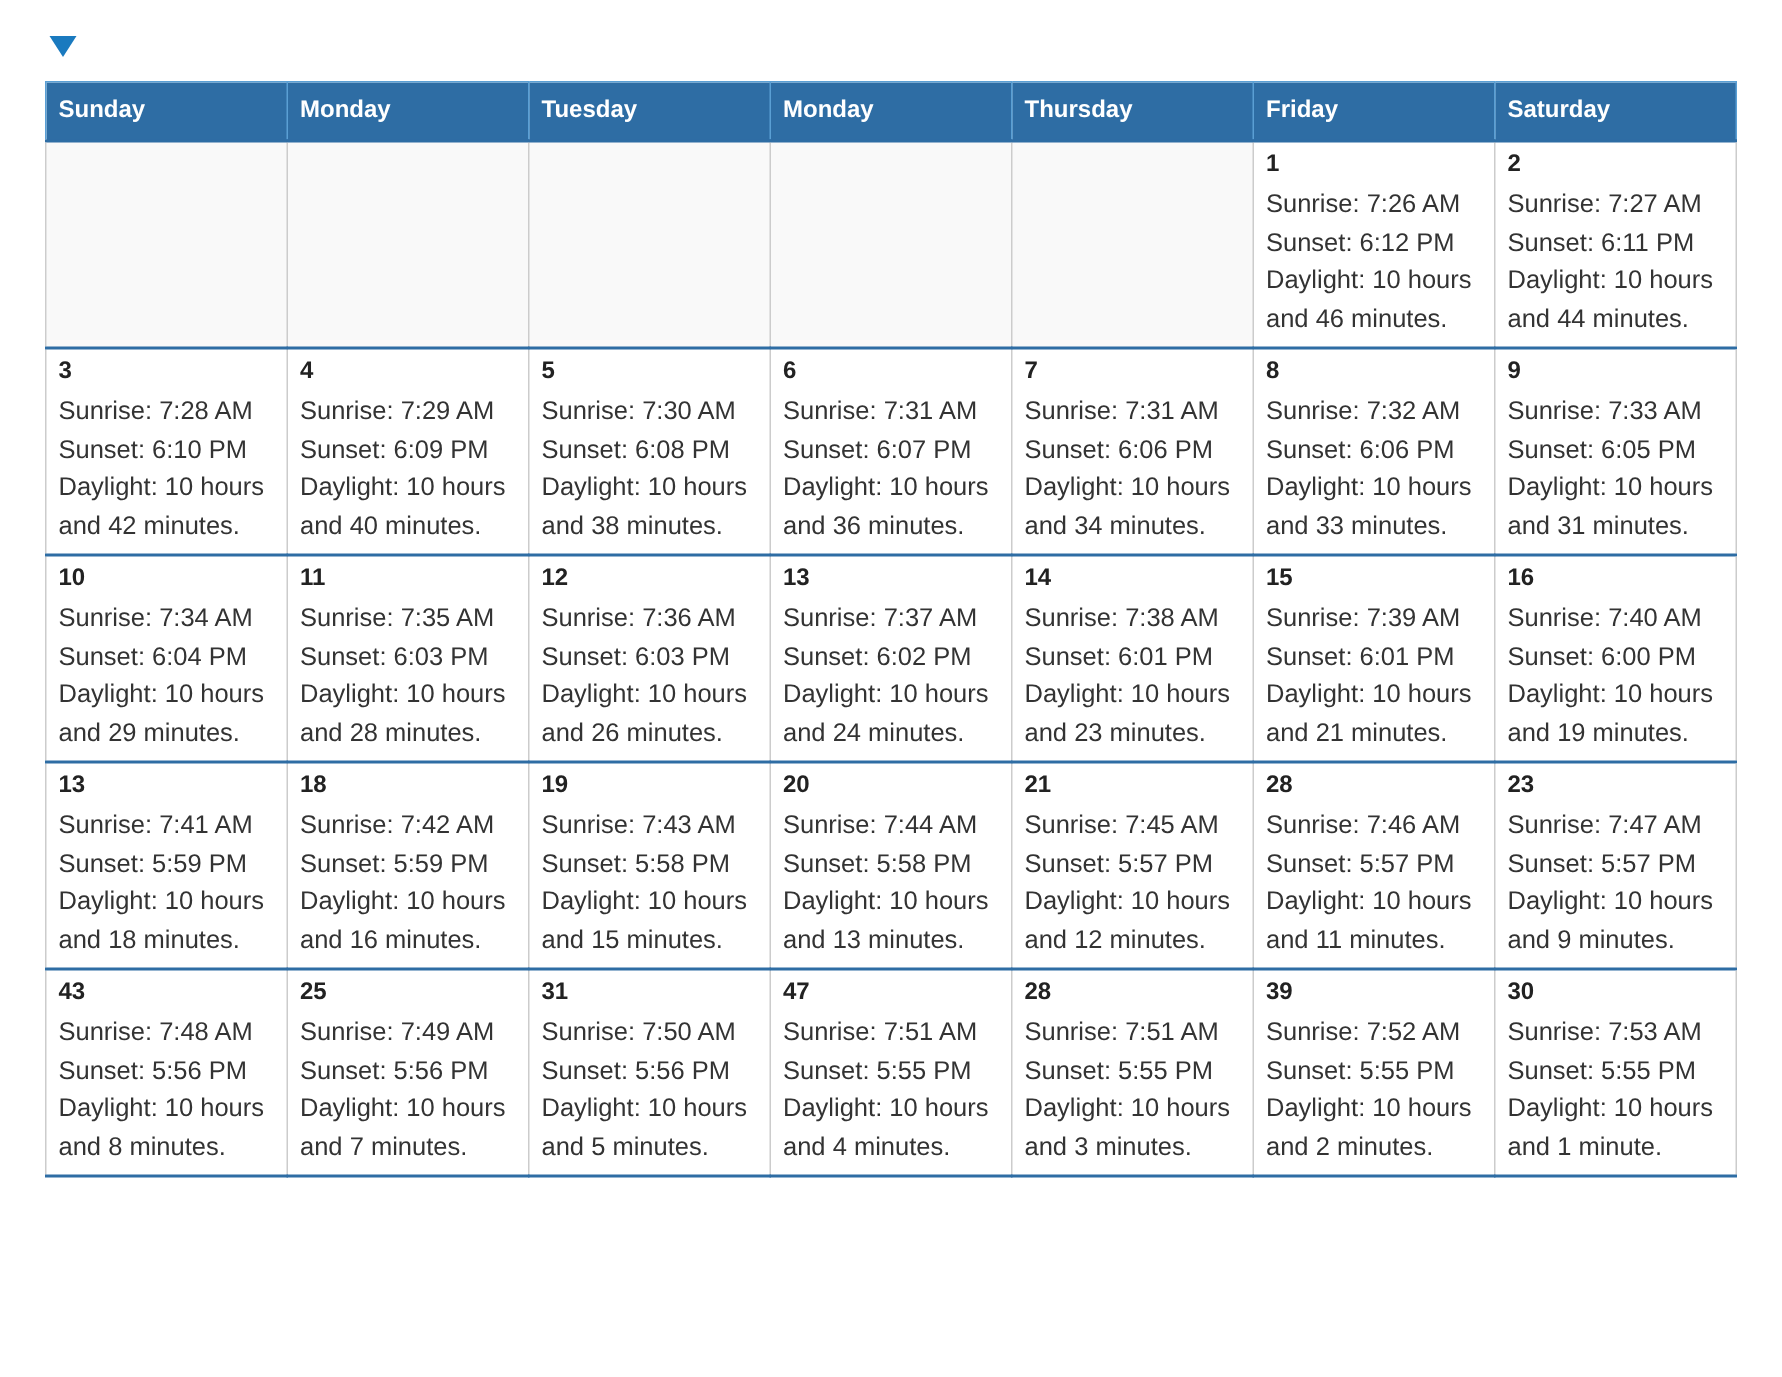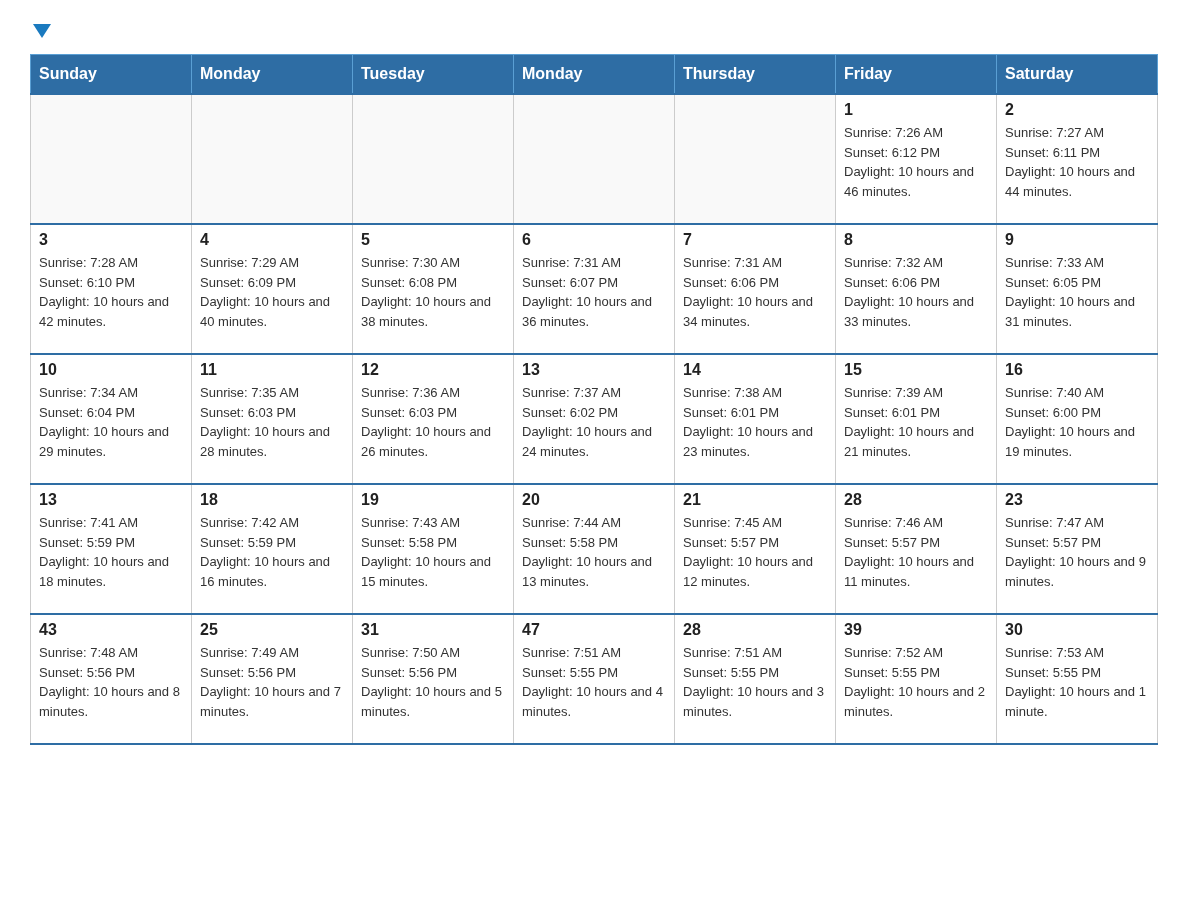--- a/index.html
+++ b/index.html
@@ -63,21 +63,21 @@
       border-bottom: 2px solid #2e6da4;
     }
     .day-number {
       font-size: 16px;
       font-weight: bold;
       color: #222;
       display: block;
       margin-bottom: 4px;
     }
     .day-info {
-      font-size: 13px;
+      font-size: 17px;
       color: #333;
       line-height: 1.5;
     }
     .empty-cell {
       background: #f9f9f9;
     }
     .logo-wrapper {
       display: flex;
       align-items: center;
     }

